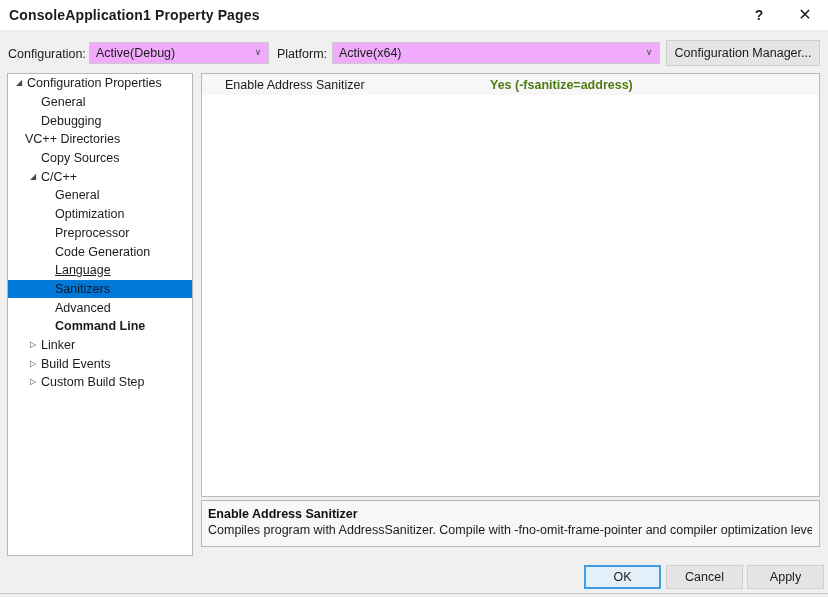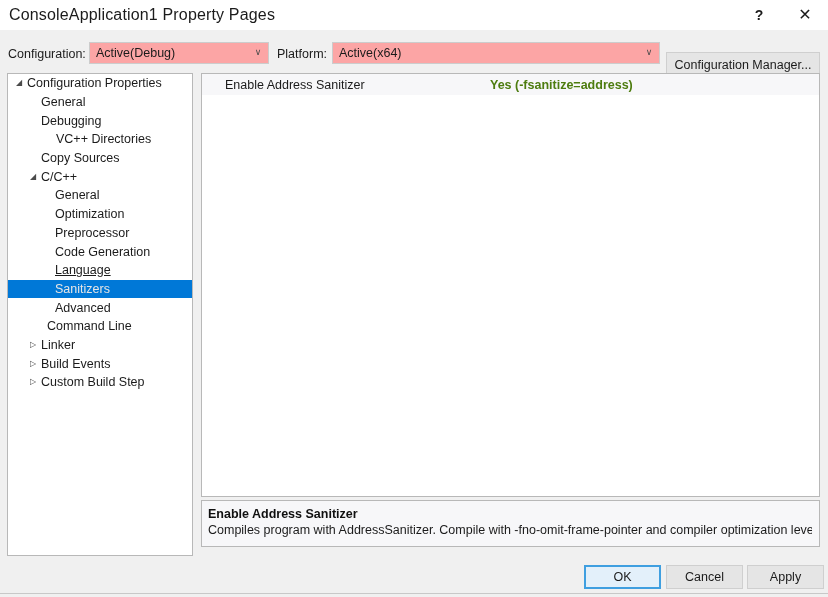--- a/index.html
+++ b/index.html
@@ -23,24 +23,25 @@
     position: absolute;
     left: 0; top: 0;
     width: 828px;
     height: 30px;
     background: #ffffff;
     display: flex;
     align-items: center;
   }
   .titlebar-text {
     margin-left: 9px;
-    font-size: 16px;
+    font-size: 14px;
     color: #1b1b1b;
     letter-spacing: 0.01em;
     white-space: nowrap;
+    font-weight: bold;
   }
   .titlebar-spacer { flex: 1 1 auto; }
   .title-btn {
     width: 46px;
     height: 30px;
     display: flex;
     align-items: center;
     justify-content: center;
     background: transparent;
     border: none;
@@ -74,21 +75,21 @@
     top: 17px;
     white-space: nowrap;
   }
   #cfg-label-configuration { left: 8px; }
   #cfg-label-platform { left: 277px; }
 
   .combo {
     position: absolute;
     top: 12px;
     height: 22px;
-    background: #fca5a5;
+    background: #f0abfc;
     border: 1px solid #cccccc;
     box-sizing: border-box;
     display: flex;
     align-items: center;
     cursor: default;
   }
   #combo-configuration { left: 89px; width: 180px; }
   #combo-platform { left: 332px; width: 328px; }
   .combo-text {
     flex: 1 1 auto;
@@ -114,21 +115,21 @@
     font-family: "Liberation Sans", sans-serif;
     font-size: 12.5px;
     color: #1b1b1b;
     cursor: default;
     padding: 0;
     white-space: nowrap;
   }
   #btn-config-manager {
     position: absolute;
     left: 666px; top: 40px;
-    width: 154px; height: 26px; margin-top: 12px;
+    width: 154px; height: 26px;
   }
 
   
   .treepanel {
     position: absolute;
     left: 7px; top: 73px;
     width: 186px;
     height: 483px;
     background: #ffffff;
     border: 1px solid #b8b8b8;
@@ -139,21 +140,21 @@
     height: 18.7px;
     display: flex;
     align-items: center;
     cursor: default;
     white-space: nowrap;
     font-size: 12.5px;
     color: #1b1b1b;
   }
   .tree-node.selected {
     background: #0078d7;
-    color: #e5e5e5;
+    color: #0f172a;
   }
   .tree-arrow {
     width: 14px;
     flex: 0 0 14px;
     text-align: center;
     font-size: 8px;
     line-height: 1;
     color: #4b4b4b;
   }
   .tree-arrow.spacer { color: transparent; }
@@ -286,21 +287,21 @@
         <span class="tree-label">Configuration Properties</span>
       </div>
       <div class="tree-node" style="padding-left: 18px;">
         <span class="tree-arrow spacer"></span>
         <span class="tree-label">General</span>
       </div>
       <div class="tree-node" style="padding-left: 18px;">
         <span class="tree-arrow spacer"></span>
         <span class="tree-label">Debugging</span>
       </div>
-      <div class="tree-node" style="padding-left: 33px;">
+      <div class="tree-node" style="padding-left: 2px;">
         <span class="tree-arrow spacer"></span>
         <span class="tree-label">VC++ Directories</span>
       </div>
       <div class="tree-node" style="padding-left: 18px;">
         <span class="tree-arrow spacer"></span>
         <span class="tree-label">Copy Sources</span>
       </div>
       <div class="tree-node" style="padding-left: 18px;">
         <span class="tree-arrow">◢</span>
         <span class="tree-label">C/C++</span>
@@ -326,21 +327,21 @@
         <span class="tree-label">Language</span>
       </div>
       <div class="tree-node selected" style="padding-left: 32px;">
         <span class="tree-arrow spacer"></span>
         <span class="tree-label">Sanitizers</span>
       </div>
       <div class="tree-node" style="padding-left: 32px;">
         <span class="tree-arrow spacer"></span>
         <span class="tree-label">Advanced</span>
       </div>
-      <div class="tree-node" style="padding-left: 24px;">
+      <div class="tree-node" style="padding-left: 32px; font-weight: bold;">
         <span class="tree-arrow spacer"></span>
         <span class="tree-label">Command Line</span>
       </div>
       <div class="tree-node" style="padding-left: 18px;">
         <span class="tree-arrow">▷</span>
         <span class="tree-label">Linker</span>
       </div>
       <div class="tree-node" style="padding-left: 18px;">
         <span class="tree-arrow">▷</span>
         <span class="tree-label">Build Events</span>

